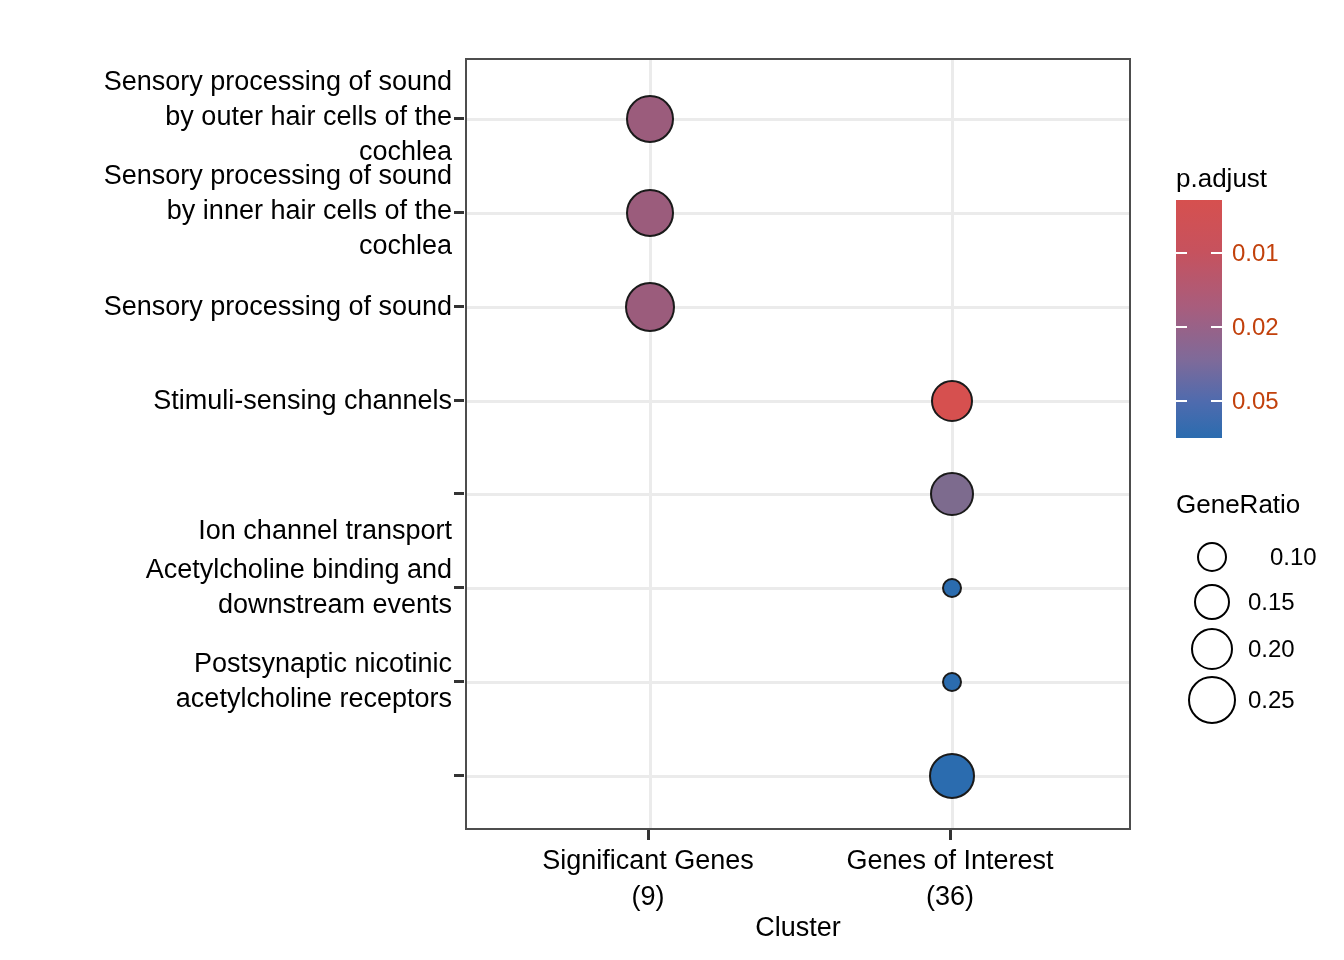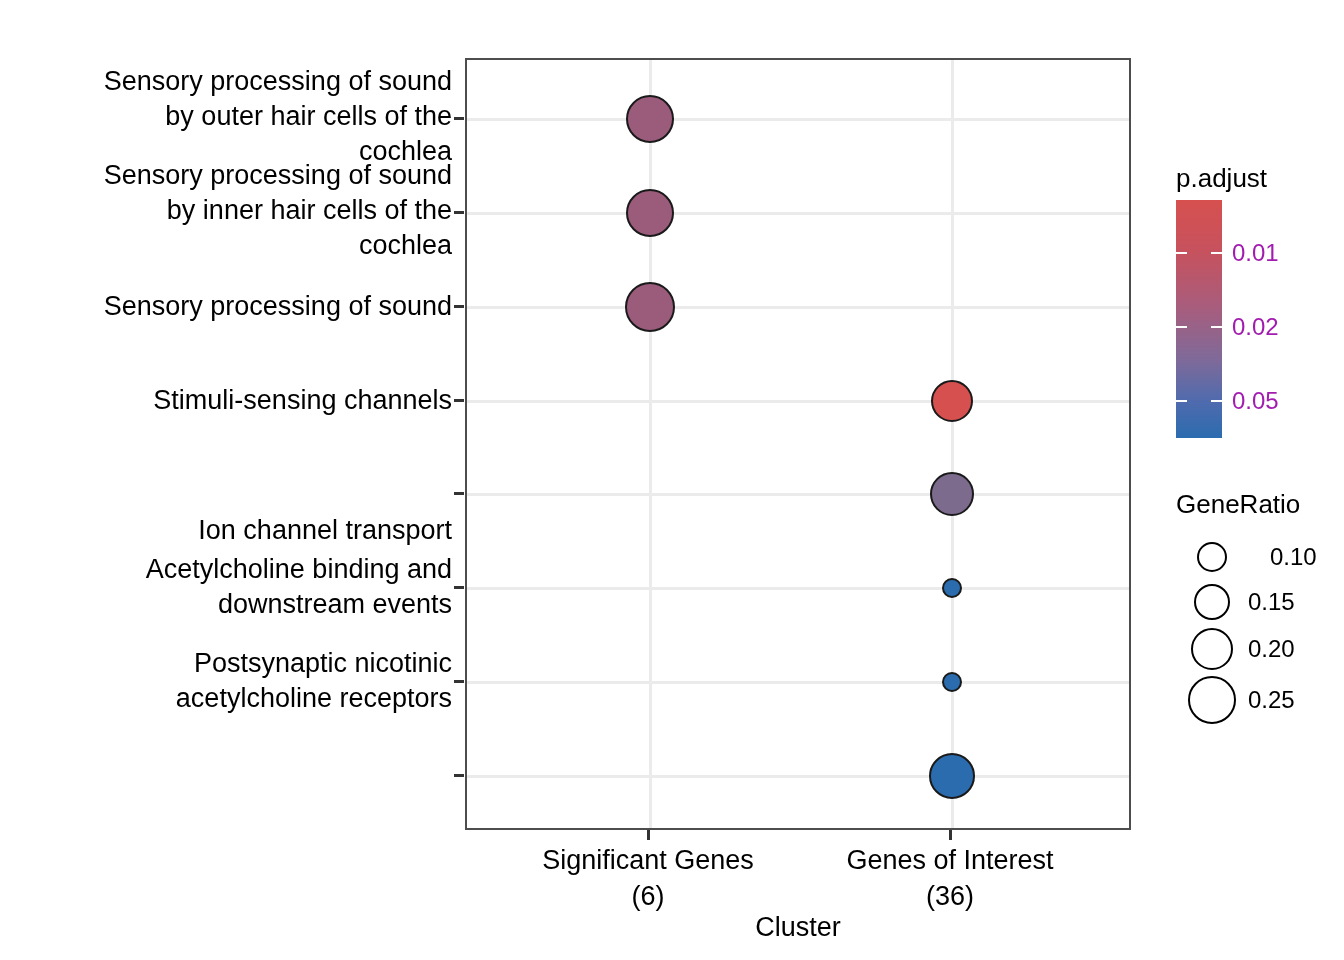--- a/index.html
+++ b/index.html
@@ -123,21 +123,21 @@
     height: 2px;
     background: #ffffff;
     width: 11px;
   }
   .cb-tick.left { left: 0px; }
   .cb-tick.right { right: 0px; }
   .cb-label {
     position: absolute;
     left: 1232px;
     font-size: 24px;
-    color: #a21caf;
+    color: #c2410c;
     transform: translateY(-50%);
     white-space: nowrap;
   }
 
   
   #legend-size-title {
     position: absolute;
     left: 1176px;
     top: 489px;
     font-size: 26px;
@@ -213,21 +213,21 @@
     <div class="dot" style="left:485px; top:434px; width:44px;  height:44px;  background:#7D6B8E;"></div>
     <div class="dot" style="left:485px; top:528px; width:20px;  height:20px;  background:#2B6CAF;"></div>
     <div class="dot" style="left:485px; top:622px; width:20px;  height:20px;  background:#2B6CAF;"></div>
     <div class="dot" style="left:485px; top:716px; width:46px;  height:46px;  background:#2B6CAF;"></div>
   </div>
 
   <div class="xtick" style="left:647px;"></div>
   <div class="xtick" style="left:949px;"></div>
 
   <div class="xlab" style="left:648px; width:330px;">Significant Genes
-(6)</div>
+(9)</div>
   <div class="xlab" style="left:950px; width:330px;">Genes of Interest
 (36)</div>
 
   <div id="xaxis-title">Cluster</div>
 
   <div id="legend-color-title">p.adjust</div>
 
   <div id="colorbar" style="background: linear-gradient(to bottom, #D6504F 0%, #C6525E 22%, #A85D7D 45%, #7F6A99 67%, #4E6BAE 85%, #2B6CAF 100%);">
     <div class="cb-tick left" style="top:52px;"></div>
     <div class="cb-tick right" style="top:52px;"></div>

